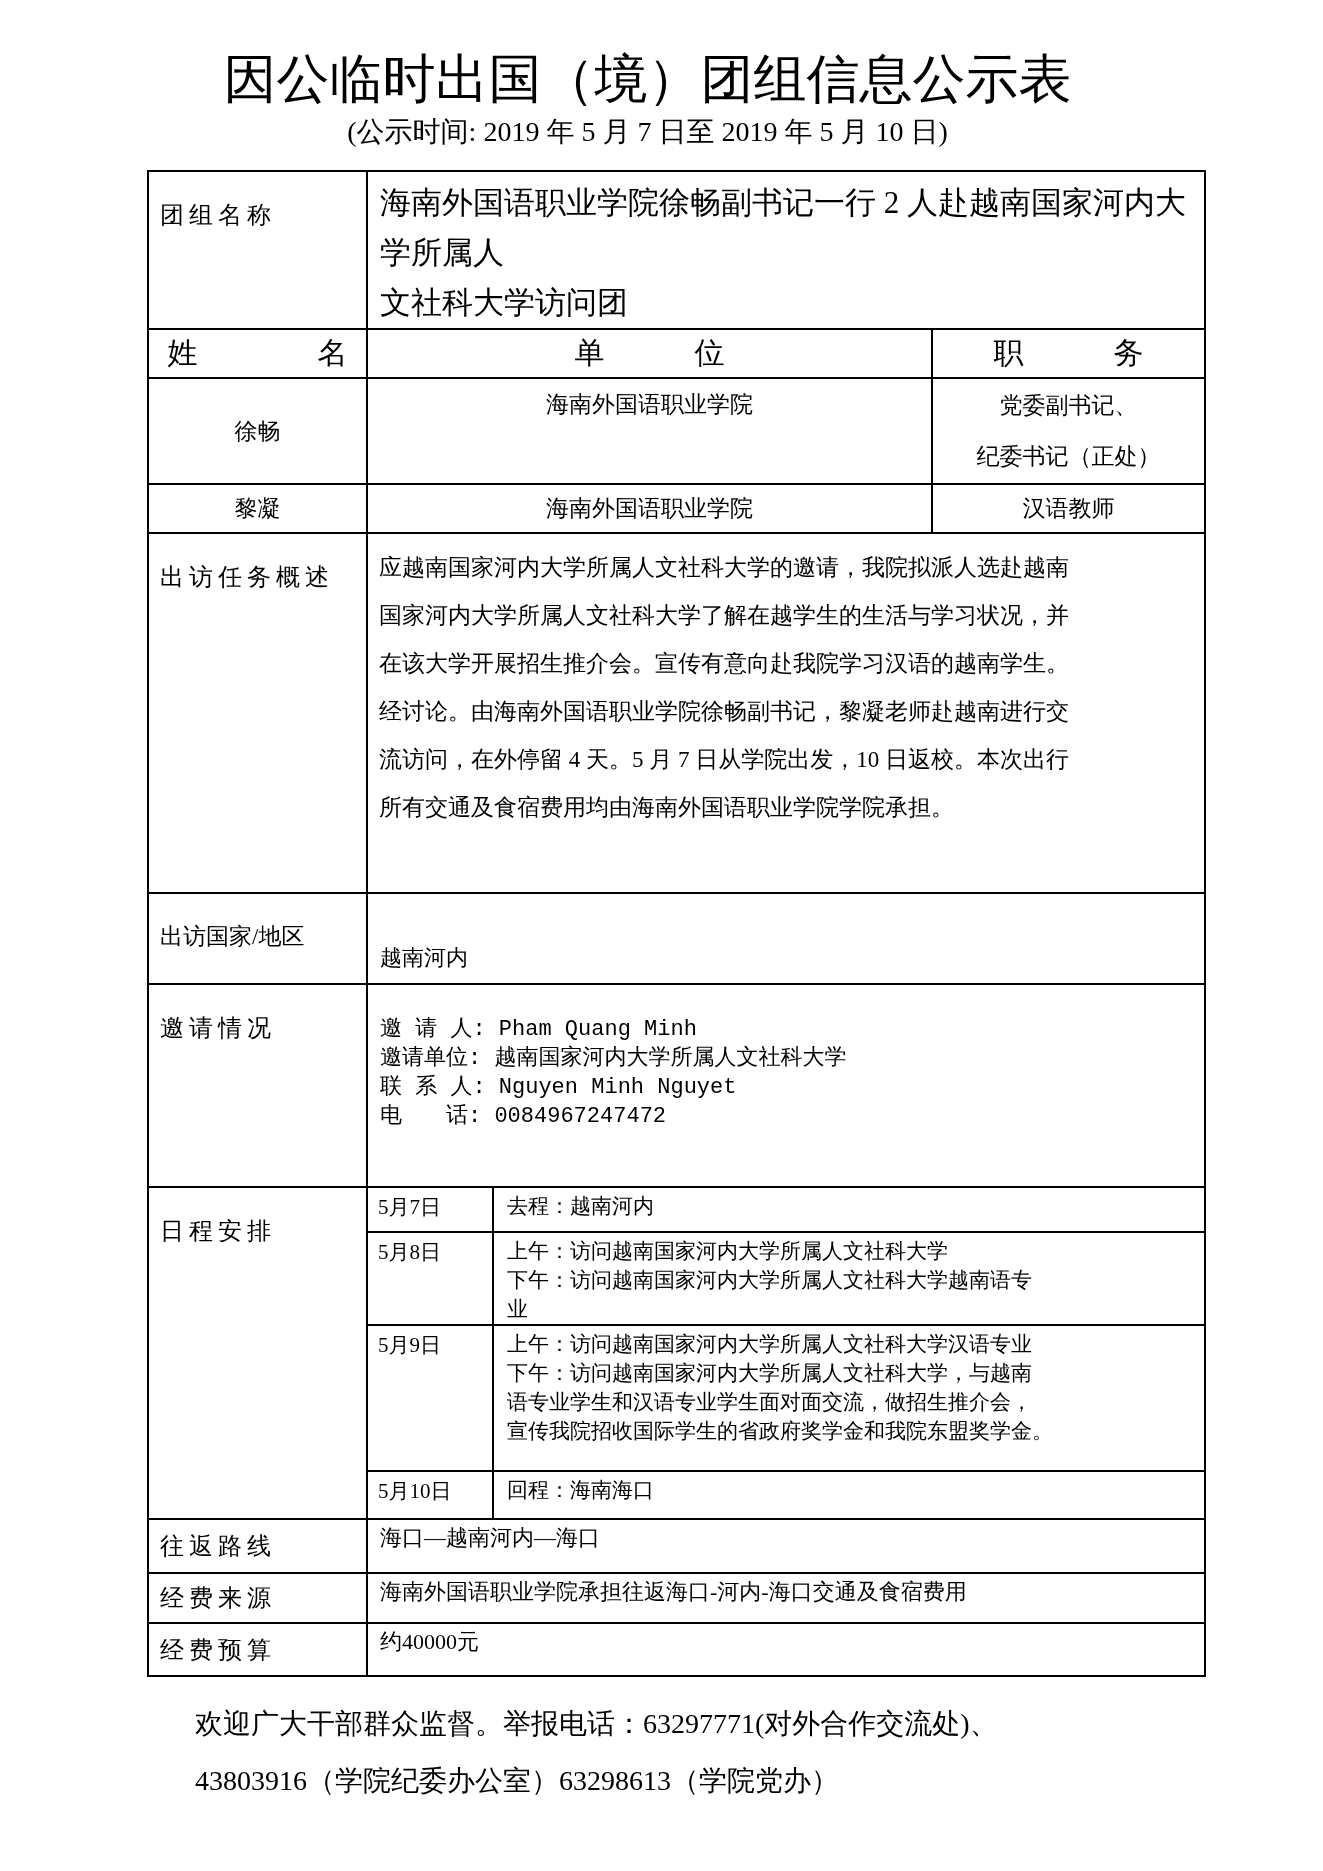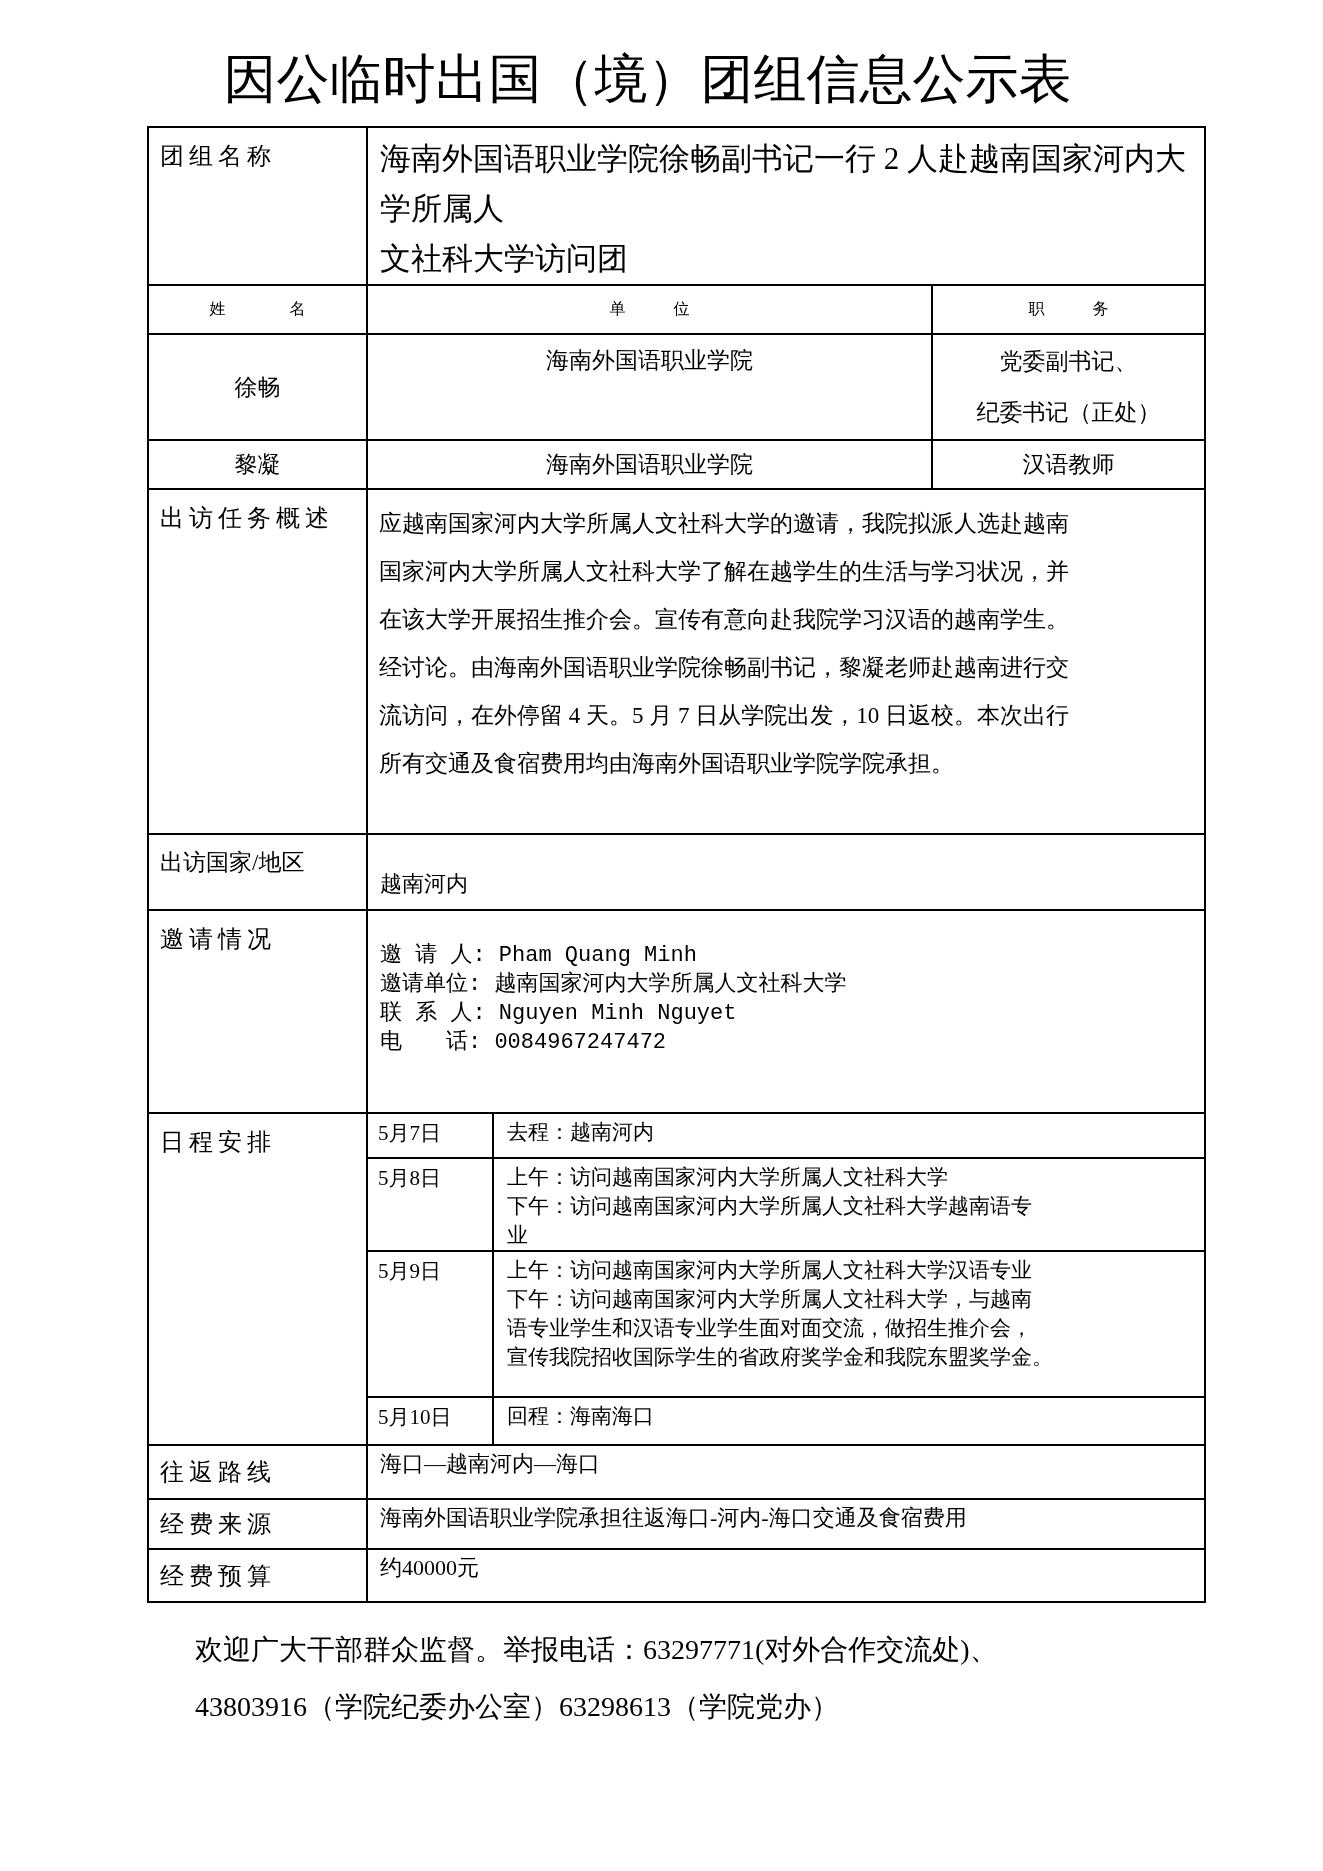--- a/index.html
+++ b/index.html
@@ -16,23 +16,23 @@
   table.main{
     border-collapse:collapse;table-layout:fixed;
     margin:18px 0 0 147px;width:1057px;
   }
   td{border:2px solid #000;overflow:hidden;}
   .pre{white-space:pre-line;}
   .lab{
     font-size:24px;letter-spacing:5px;
     padding-left:11px;vertical-align:middle;
   }
-  .lab-top{vertical-align:top;padding-top:12px;}
+  .lab-top{vertical-align:top;padding-top:27px;}
   .lab-plain{letter-spacing:0;font-size:23px;}
-  .hdr{font-size:16px;text-align:center;vertical-align:middle;}
+  .hdr{font-size:30px;text-align:center;vertical-align:middle;}
   .group-val{font-size:31px;line-height:50px;vertical-align:top;padding:6px 10px 0 12px;}
   .name-cell{font-size:23px;text-align:center;vertical-align:middle;}
   .unit-cell{font-size:23px;text-align:center;vertical-align:top;padding-top:10px;}
   .duty-cell{font-size:23px;text-align:center;vertical-align:middle;line-height:51px;}
   .duty-single{font-size:23px;text-align:center;vertical-align:middle;}
   .mission-val{font-size:23px;line-height:48px;vertical-align:top;padding:10px 10px 0 11px;}
   .dest-val{font-size:22px;vertical-align:bottom;padding:0 0 10px 12px;}
   .invite-val{
     font-size:22px;line-height:29px;vertical-align:top;
     padding:30px 8px 0 12px;
@@ -60,20 +60,21 @@
   tr.r-s4 td{height:41px;}
   tr.r-route td{height:49px;}
   tr.r-fund td{height:45px;}
   tr.r-budget td{height:48px;}
 </style>
 </head>
 <body>
 
 <div class="titles">
   <div class="title-line2">因公临时出国（境）团组信息公示表</div>
+  <div class="subtitle">(公示时间: 2019 年 5 月 7 日至 2019 年 5 月 10 日)</div>
 </div>
 
 <table class="main">
   <colgroup>
     <col style="width:219px">
       <col style="width:126px">
       <col style="width:439px">
       <col style="width:273px">
   </colgroup>
 

